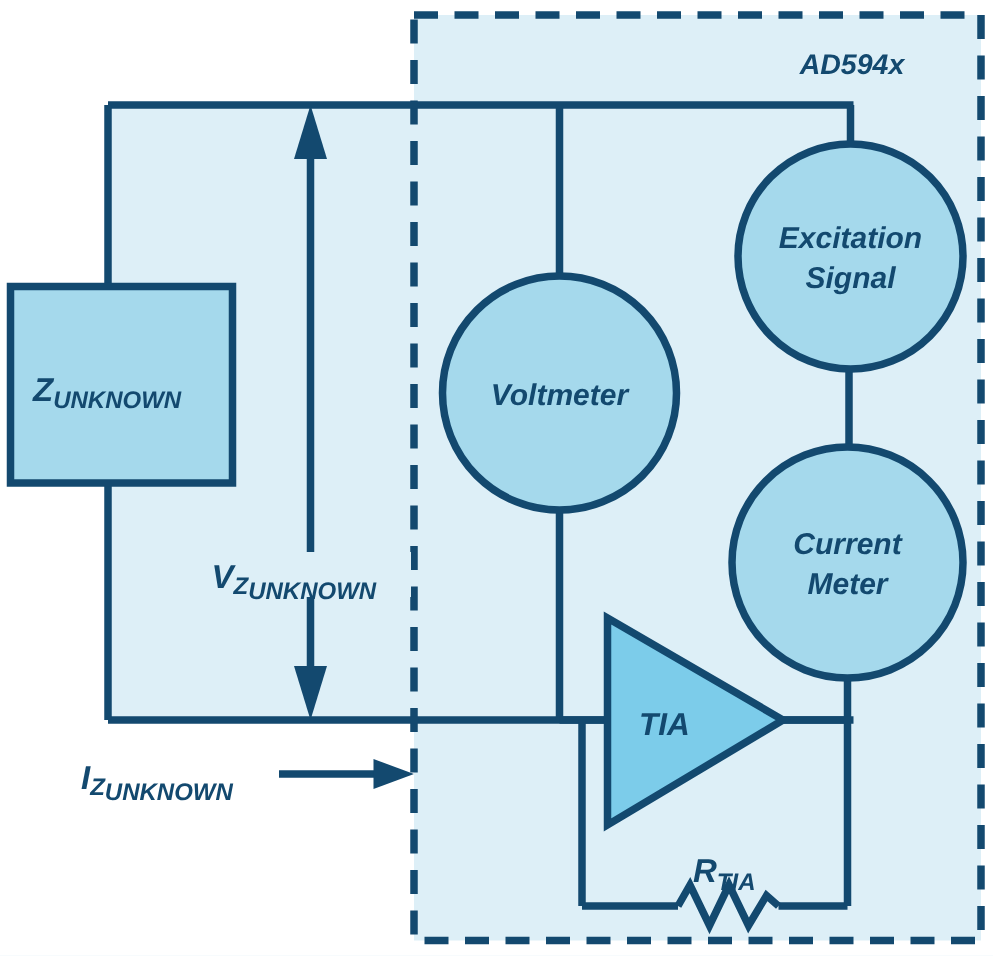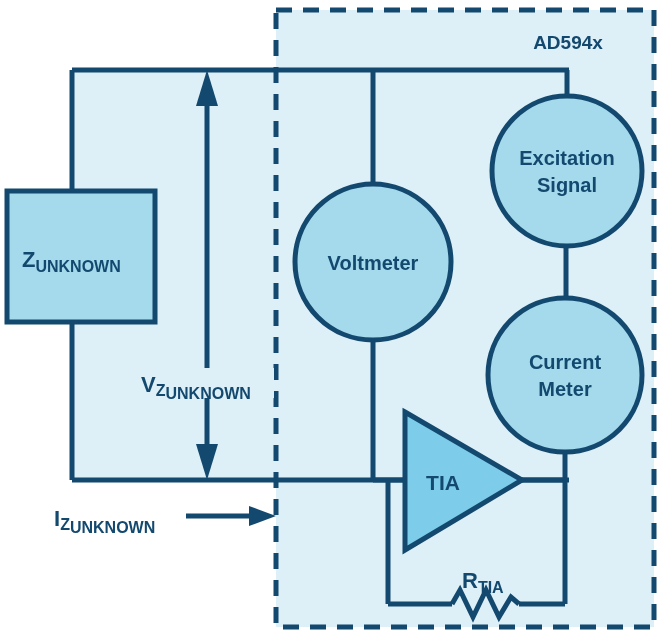--- a/index.html
+++ b/index.html
@@ -10,20 +10,21 @@
   body {
     width: 662px;
     height: 637px;
     font-family: "Liberation Sans", sans-serif;
     overflow: hidden;
   }
   #diagram-root {
     position: relative;
     width: 662px;
     height: 623px;
+    font-style: italic;
   }
   svg.diagram {
     display: block;
     width: 662px;
     height: 637px;
   }
   text {
     font-family: "Liberation Sans", sans-serif;
     font-weight: bold;
     fill: #13496f;

